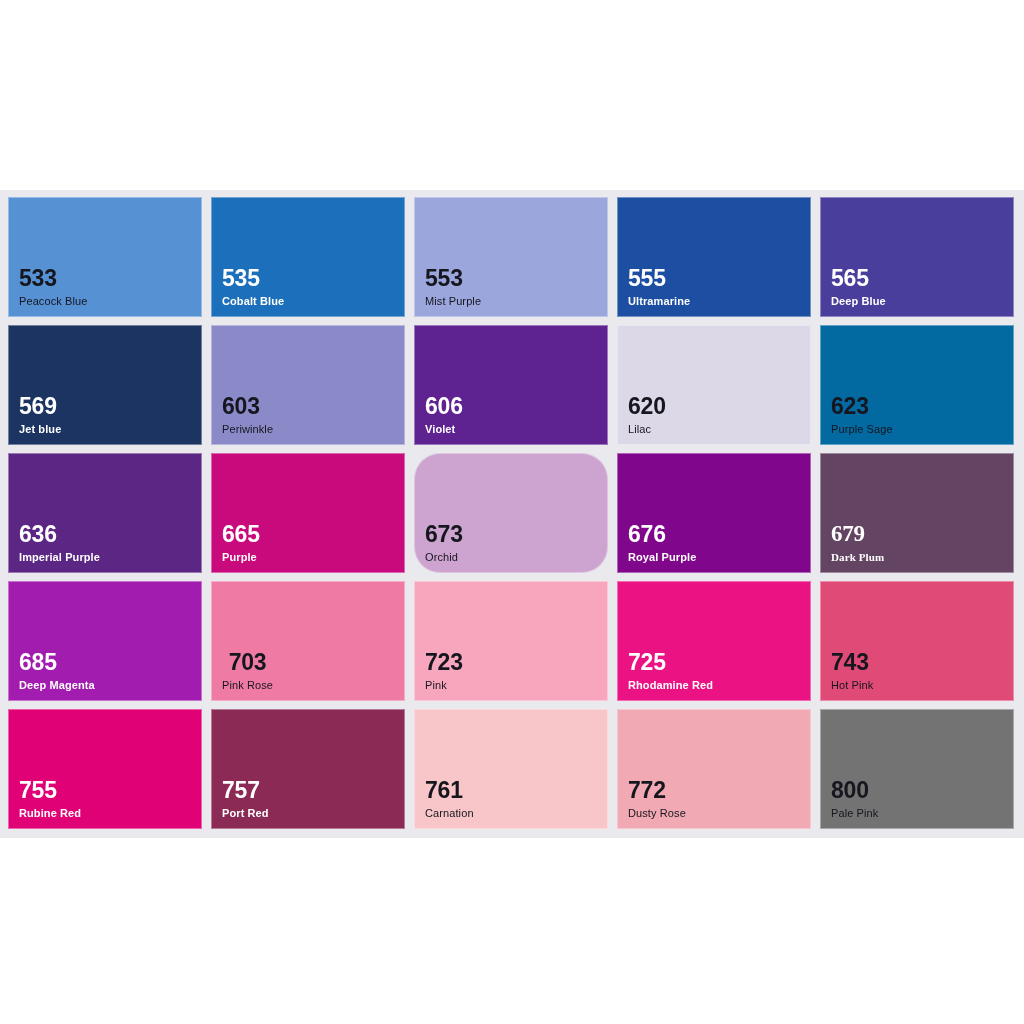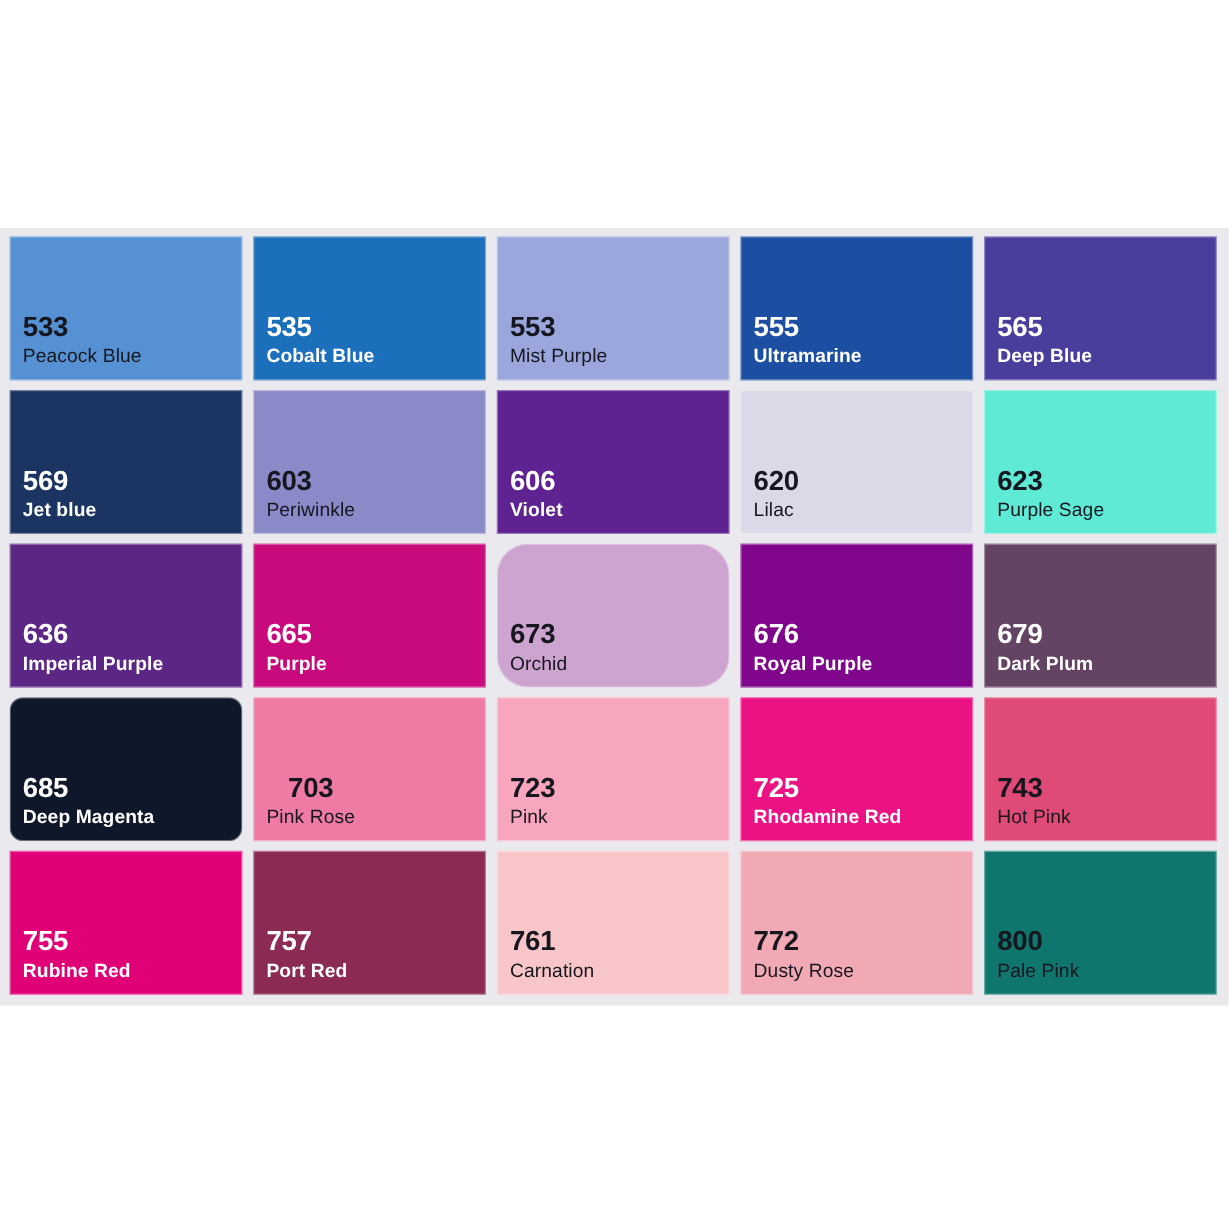--- a/index.html
+++ b/index.html
@@ -63,21 +63,21 @@
     display: block;
     font-size: 23px;
     font-weight: bold;
     letter-spacing: -0.2px;
     line-height: 1.05;
     margin-bottom: 5px;
   }
 
   .swatch-name {
     display: block;
-    font-size: 16px;
+    font-size: 11px;
     font-weight: bold;
     letter-spacing: 0.1px;
     line-height: 1.1;
   }
 
   .text-dark .swatch-code,
   .text-dark .swatch-name { color: #16161f; }
 
   .text-dark .swatch-name { font-weight: normal; }
 
@@ -137,21 +137,21 @@
             <span class="swatch-code">606</span>
             <span class="swatch-name">Violet</span>
           </div>
         </div>
         <div class="swatch text-dark" style="background-color: rgb(220, 216, 232);">
           <div class="swatch-text">
             <span class="swatch-code">620</span>
             <span class="swatch-name">Lilac</span>
           </div>
         </div>
-        <div class="swatch text-dark" style="background-color: #5eead4;">
+        <div class="swatch text-dark" style="background-color: #0369a1;">
           <div class="swatch-text">
             <span class="swatch-code">623</span>
             <span class="swatch-name">Purple Sage</span>
           </div>
         </div>
         <div class="swatch text-light" style="background-color: rgb(92, 38, 132);">
           <div class="swatch-text">
             <span class="swatch-code">636</span>
             <span class="swatch-name">Imperial Purple</span>
           </div>
@@ -167,27 +167,27 @@
             <span class="swatch-code">673</span>
             <span class="swatch-name">Orchid</span>
           </div>
         </div>
         <div class="swatch text-light" style="background-color: rgb(128, 6, 139);">
           <div class="swatch-text">
             <span class="swatch-code">676</span>
             <span class="swatch-name">Royal Purple</span>
           </div>
         </div>
-        <div class="swatch text-light" style="background-color: rgb(100, 68, 99);">
+        <div class="swatch text-light" style="background-color: rgb(100, 68, 99); font-family: Liberation Serif, serif;">
           <div class="swatch-text">
             <span class="swatch-code">679</span>
             <span class="swatch-name">Dark Plum</span>
           </div>
         </div>
-        <div class="swatch text-light" style="background-color: #0f172a; border-radius: 11px;">
+        <div class="swatch text-light" style="background-color: #a21caf;">
           <div class="swatch-text">
             <span class="swatch-code">685</span>
             <span class="swatch-name">Deep Magenta</span>
           </div>
         </div>
         <div class="swatch text-dark" style="background-color: rgb(239, 123, 165); text-align: center;">
           <div class="swatch-text">
             <span class="swatch-code">703</span>
             <span class="swatch-name">Pink Rose</span>
           </div>
@@ -227,21 +227,21 @@
             <span class="swatch-code">761</span>
             <span class="swatch-name">Carnation</span>
           </div>
         </div>
         <div class="swatch text-dark" style="background-color: rgb(241, 169, 179);">
           <div class="swatch-text">
             <span class="swatch-code">772</span>
             <span class="swatch-name">Dusty Rose</span>
           </div>
         </div>
-        <div class="swatch text-dark" style="background-color: #0f766e; padding-left: 36px;">
+        <div class="swatch text-dark" style="background-color: #737373; padding-left: 36px;">
           <div class="swatch-text">
             <span class="swatch-code">800</span>
             <span class="swatch-name">Pale Pink</span>
           </div>
         </div>
       </div>
   </div>
 </div>
 
 </body></html>

